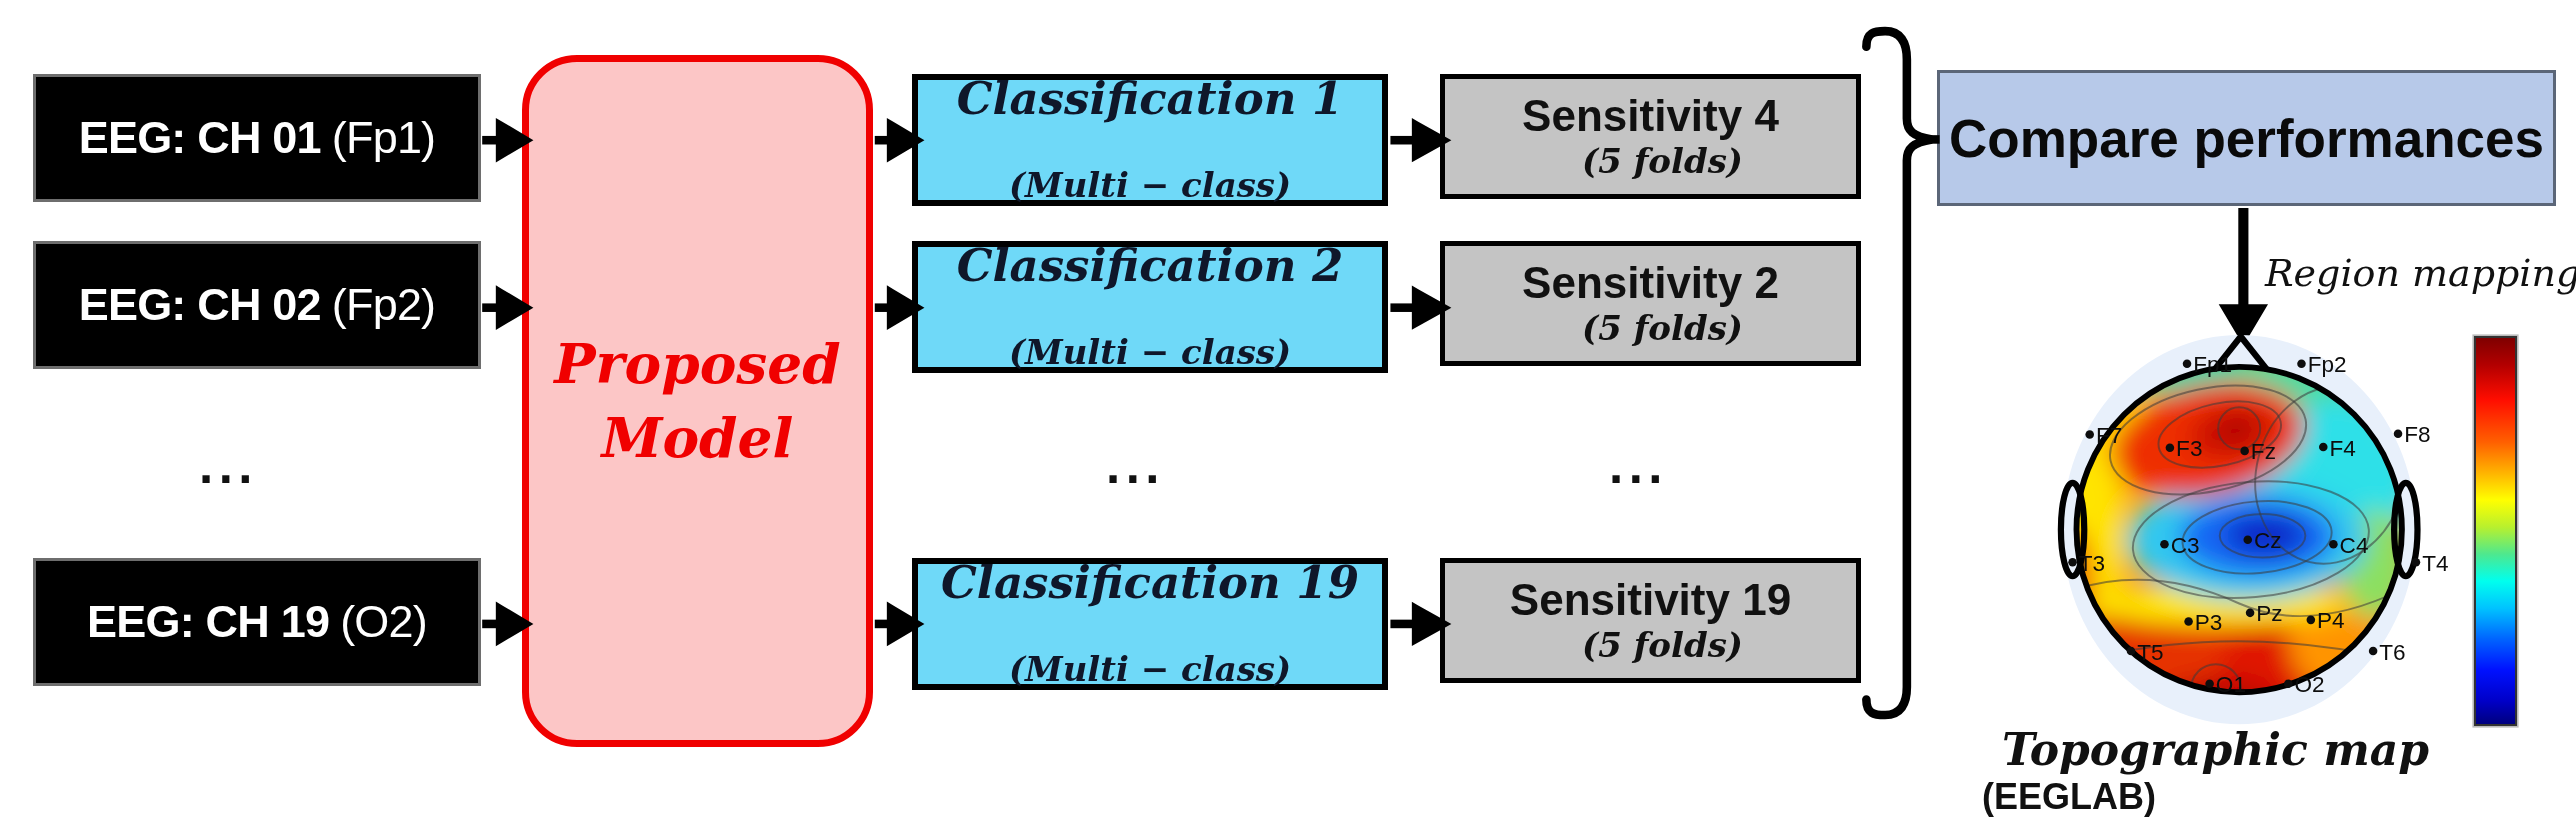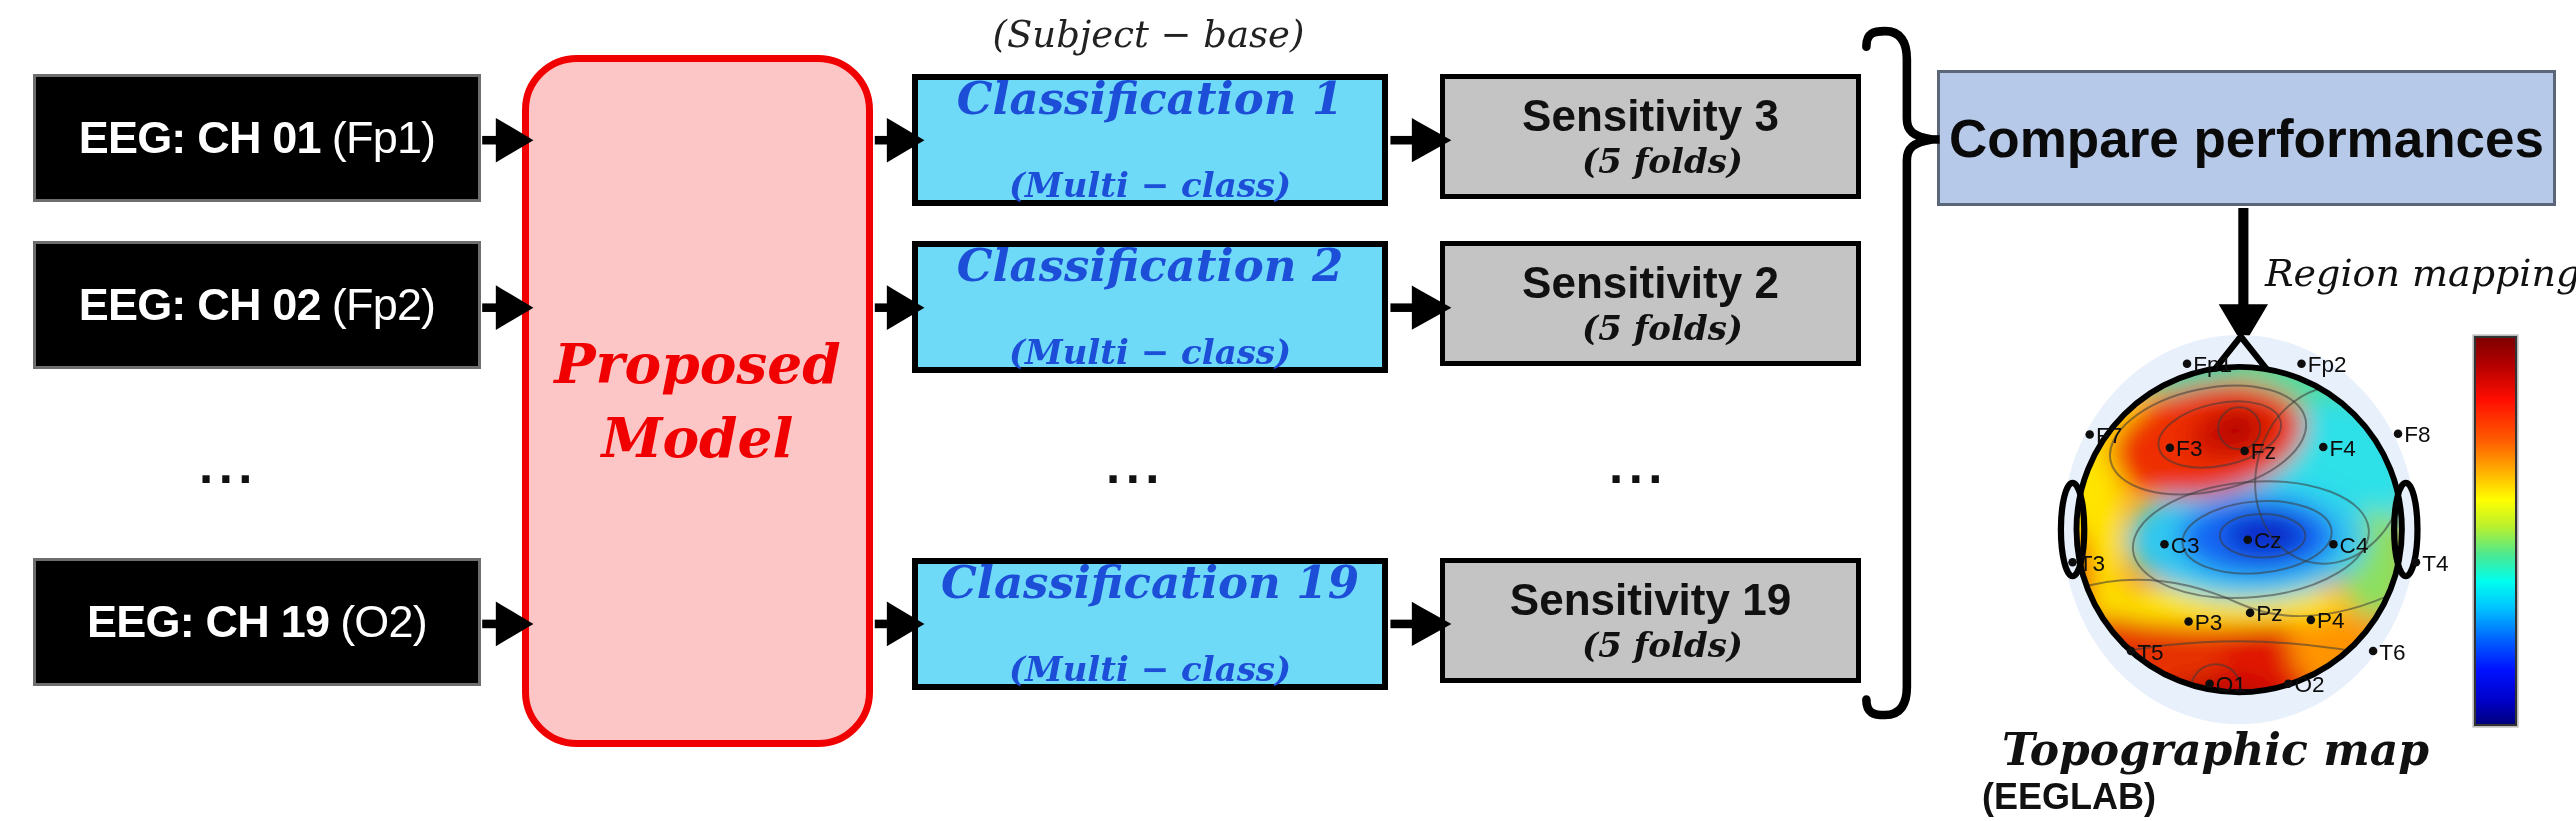--- a/index.html
+++ b/index.html
@@ -13,21 +13,21 @@
              flex-direction:row;gap:11px;}
   .input-box .main{font-weight:700;}
   .input-box .chan{font-weight:400;}
 
   .model-box{left:522px;top:23.4px;width:351px;height:692px;background:#fcc6c6;
              border:7px solid #f00000;border-radius:55px;
              color:#f00000;font-family:"DejaVu Serif",serif;font-style:italic;font-weight:700;
              font-size:55px;line-height:1.35;margin-top:32px;}
 
   .cls-box{left:912px;width:476px;height:132px;background:#6fd9f8;border:6.2px solid #000;
-           font-family:"DejaVu Serif",serif;font-style:italic;font-weight:700;color:#1d4ed8;}
+           font-family:"DejaVu Serif",serif;font-style:italic;font-weight:700;color:#0f172a;}
   .cls-box .title{font-size:45px;line-height:1.1;}
   .cls-box .sub{font-size:34px;line-height:1.2;margin-top:41px;}
 
   .sens-box{left:1440px;width:421px;height:125px;background:#c4c4c4;border:5.5px solid #000;color:#111;}
   .sens-box .title{font-size:44px;font-weight:700;line-height:1.15;}
   .sens-box .sub{font-family:"DejaVu Serif",serif;font-style:italic;font-weight:700;font-size:34px;line-height:1.2;margin-left:24px;}
 
   .compare-box{left:1937px;top:70px;width:619px;height:136px;background:#b7c9e9;
                border:3.1px solid #5b6678;font-size:53px;font-weight:700;color:#0a0a0a;white-space:nowrap;}
 
@@ -72,38 +72,37 @@
     <span class="main">EEG: CH 19</span>
     <span class="chan">(O2)</span>
   </div>
   <div class="ellipsis" style="left:199px;top:436px">...</div>
 
   <div class="box model-box">
     <span>Proposed</span>
     <span>Model</span>
   </div>
 
-  <div class="subject-label">(Subject − base)</div>
 
   <div class="box cls-box" style="top:74px">
     <span class="title">Classification 1</span>
     <span class="sub">(Multi − class)</span>
   </div>
   <div class="box cls-box" style="top:241px">
     <span class="title">Classification 2</span>
     <span class="sub">(Multi − class)</span>
   </div>
   <div class="box cls-box" style="top:558px">
     <span class="title">Classification 19</span>
     <span class="sub">(Multi − class)</span>
   </div>
   <div class="ellipsis" style="left:1106px;top:436px">...</div>
 
   <div class="box sens-box" style="top:74px">
-    <span class="title">Sensitivity 3</span>
+    <span class="title">Sensitivity 4</span>
     <span class="sub">(5 folds)</span>
   </div>
   <div class="box sens-box" style="top:241px">
     <span class="title">Sensitivity 2</span>
     <span class="sub">(5 folds)</span>
   </div>
   <div class="box sens-box" style="top:558px">
     <span class="title">Sensitivity 19</span>
     <span class="sub">(5 folds)</span>
   </div>

